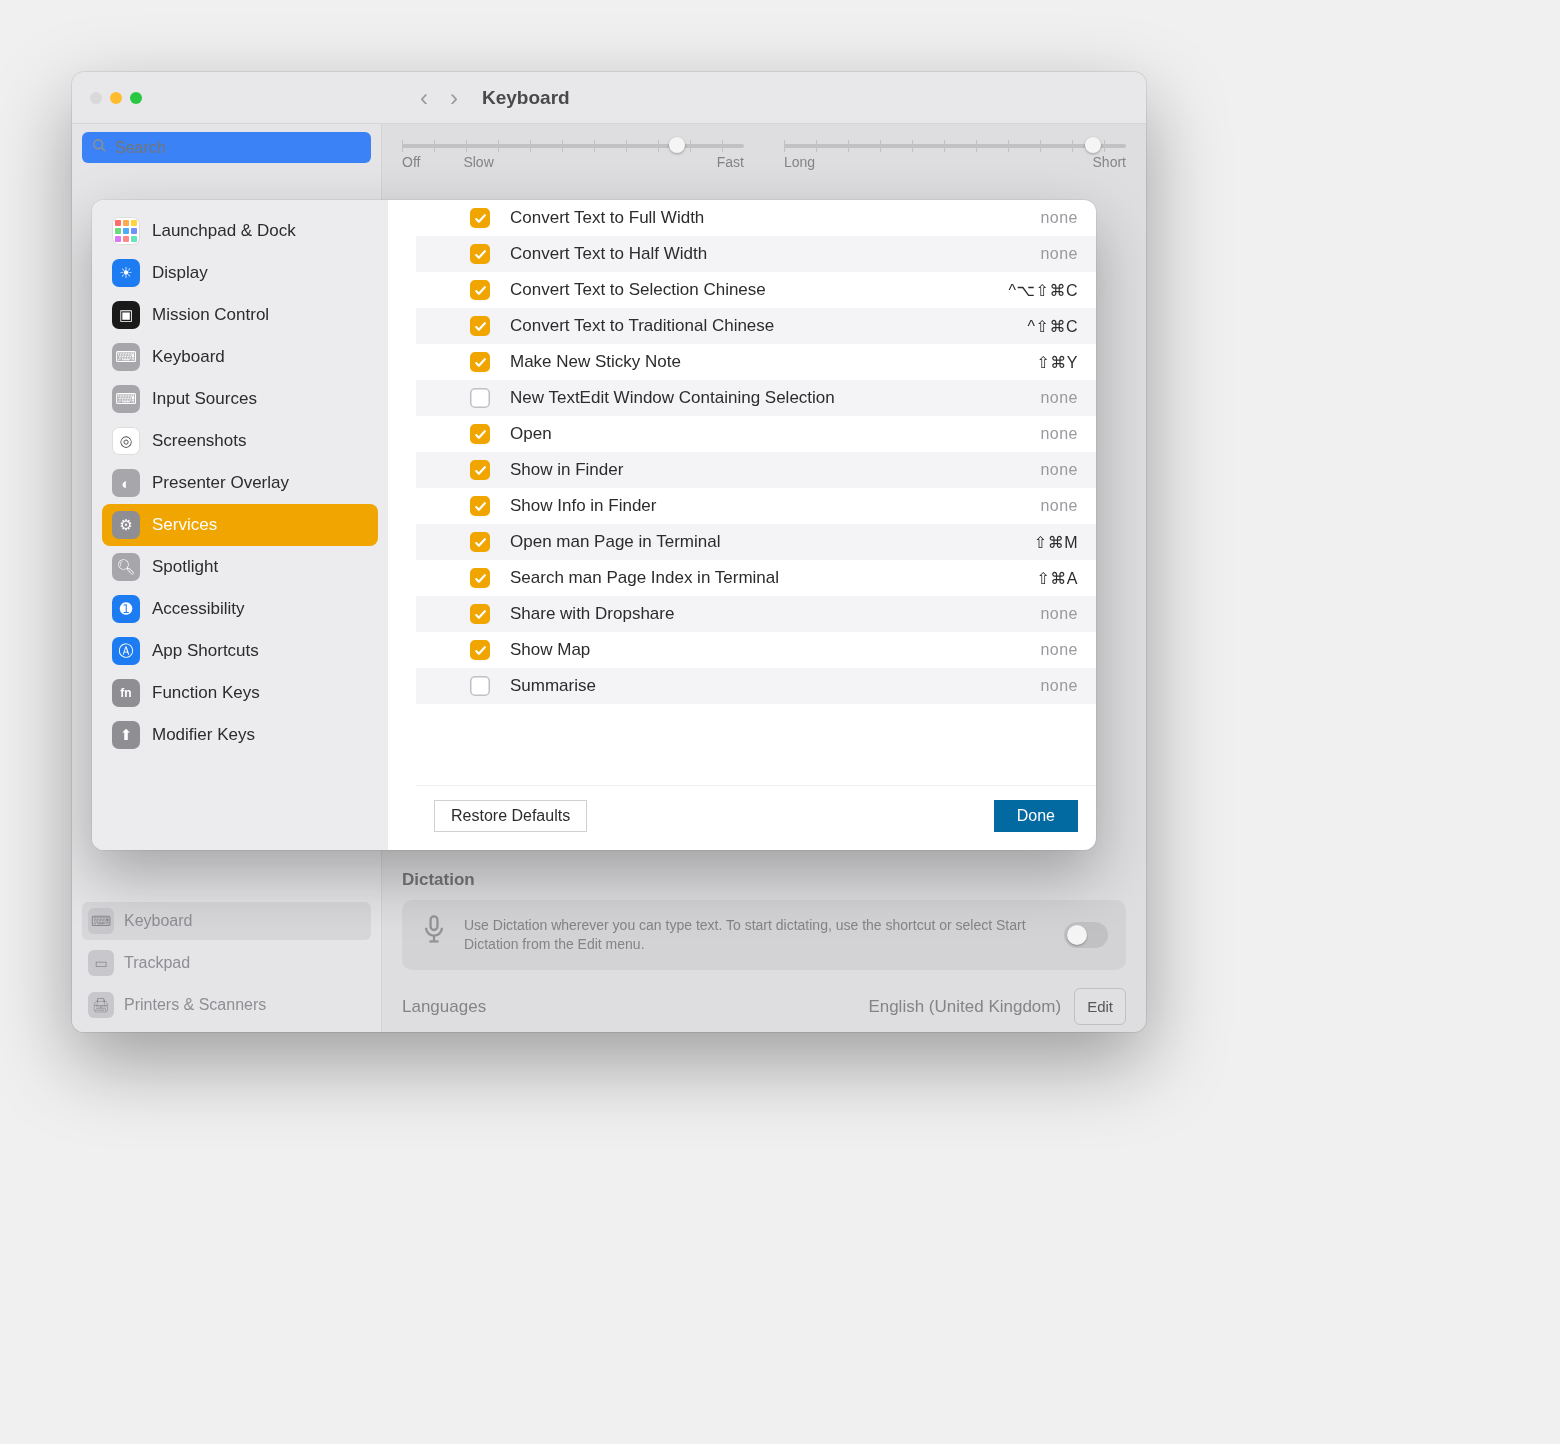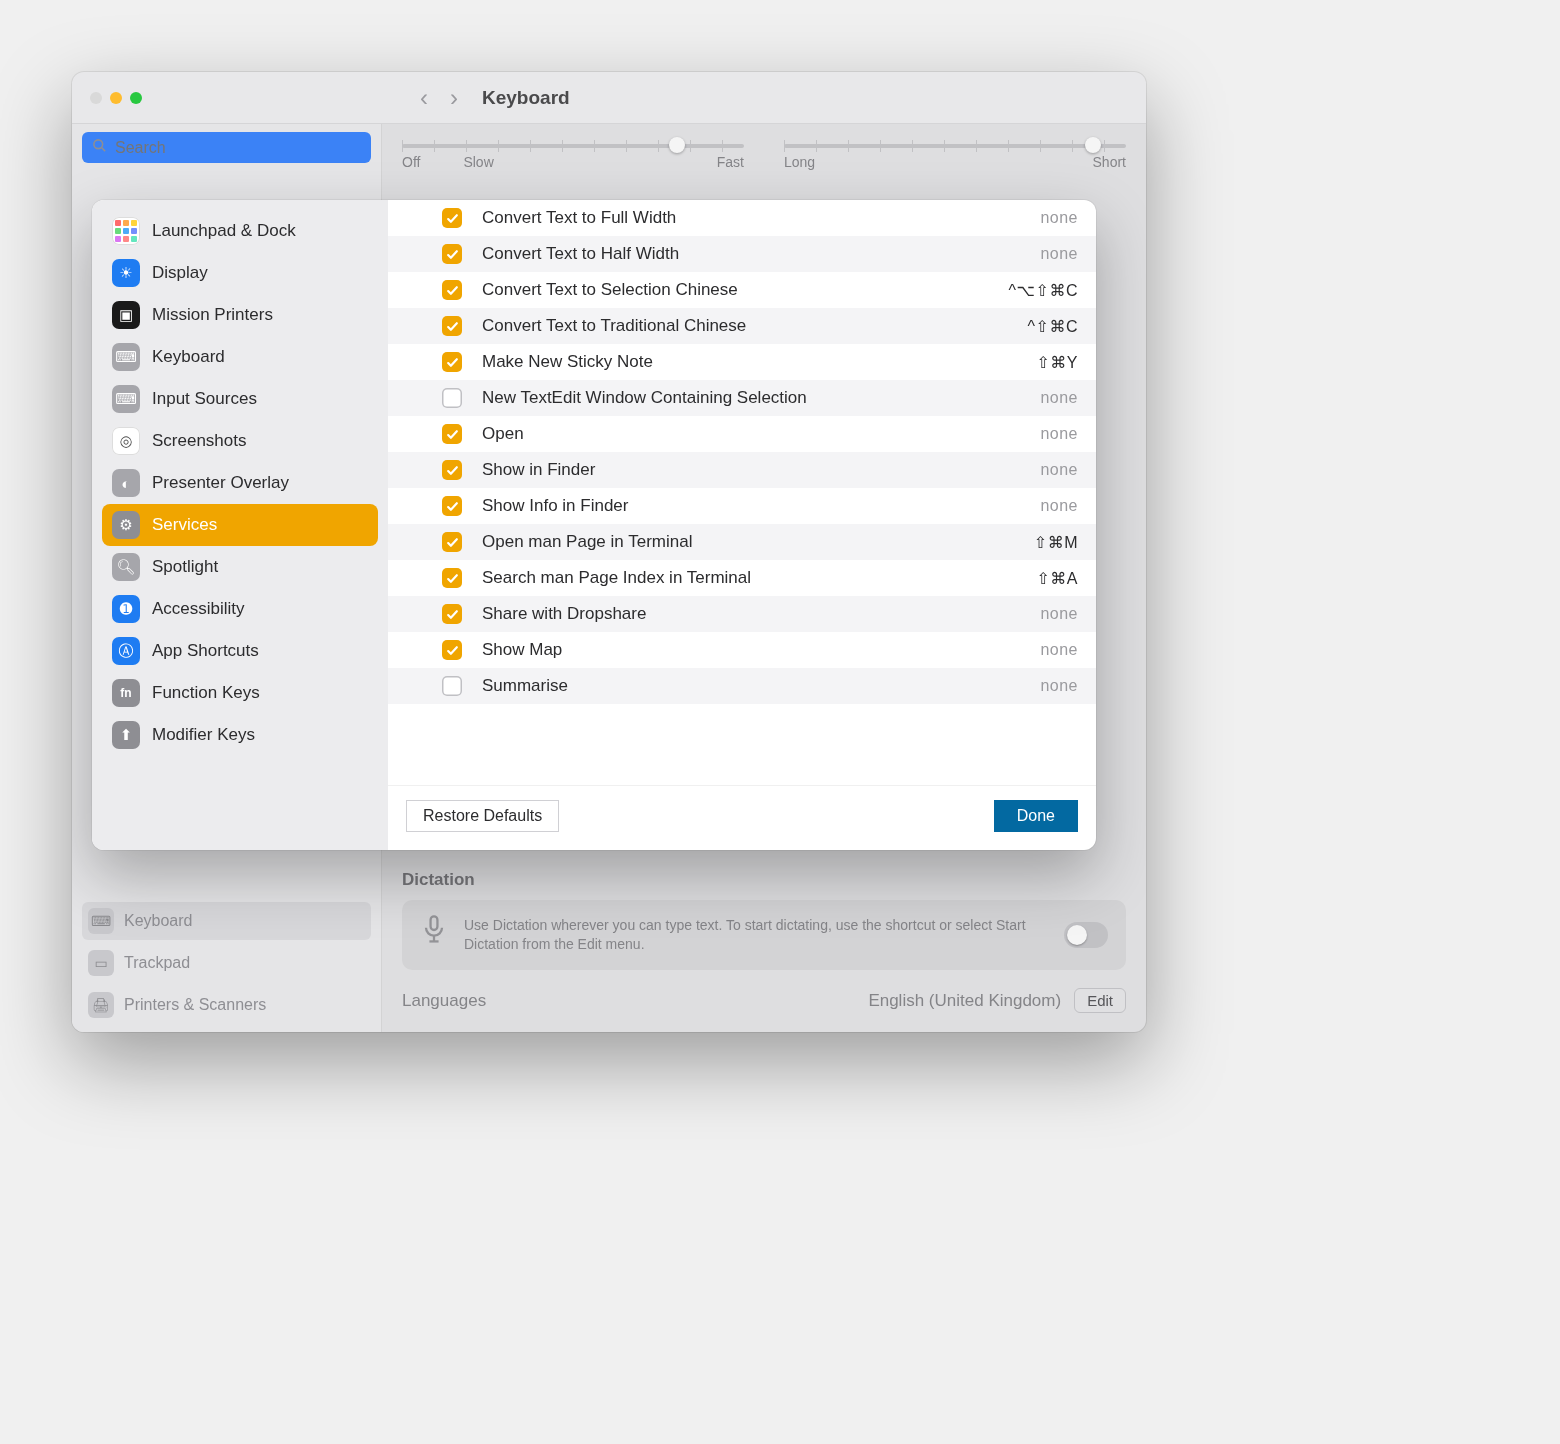--- a/index.html
+++ b/index.html
@@ -44,27 +44,27 @@
       background-image: repeating-linear-gradient(to right, #c9c9cd 0 1px, transparent 1px 32px);}
   .bg-knob { position:absolute; top:-7px; width:16px; height:16px; border-radius:50%; background:#fff; box-shadow:0 1px 3px rgba(0,0,0,0.3);}
   .bg-slider-labels { display:flex; justify-content:space-between; font-size:14px;}
   .bg-dictation { margin-top: 700px; }
   .bg-dictation h4 { color:#7a7a7e; font-size:17px; font-weight:700; margin-bottom:10px;}
   .bg-dictation-box { background:#dcdcde; border-radius:10px; padding:14px 18px; display:flex; align-items:center; gap:16px; color:#8a8a8e; font-size:14px; line-height:1.4;}
   .mic-icon { font-size:28px; color:#9a9a9e; }
   .switch { width:44px; height:26px; background:#c9c9cd; border-radius:13px; position:relative; flex-shrink:0;}
   .switch::after { content:""; position:absolute; left:3px; top:3px; width:20px; height:20px; background:#fff; border-radius:50%; box-shadow:0 1px 2px rgba(0,0,0,0.3);}
   .lang-row { display:flex; justify-content:space-between; align-items:center; margin-top:18px; color:#8a8a8e; font-size:17px;}
-  .editbtn { background:#eaeaec; border:1px solid #c8c8cc; border-radius:6px; padding:3px 12px; font-size:15px; color:#5a5a5e;}
+  .editbtn { background:#eaeaec; border:1px solid #c8c8cc; border-radius:6px; padding:9px 12px; font-size:15px; color:#5a5a5e;}
 
   
   .sheet {
     position:absolute; top:128px; left:20px; width:1004px; height:650px;
     background:#fff; border-radius:12px; box-shadow: 0 25px 60px rgba(0,0,0,0.28), 0 0 0 1px rgba(0,0,0,0.05);
-    display:flex; overflow:hidden;
+    display:flex; overflow:hidden;gap:28px;
   }
   .sheet-sidebar { width:296px; background:#ececee; padding:10px 10px; overflow:auto;}
   .cat-item { display:flex; align-items:center; gap:12px; padding:7px 10px; border-radius:8px; font-size:17px; color:#2c2c2e; cursor:default;}
   .cat-item.selected { background:#f0a500; color:#fff;}
   .cat-item.selected .cat-icon { filter:none; }
   .cat-icon { width:28px; height:28px; border-radius:7px; display:flex; align-items:center; justify-content:center; font-size:15px; flex-shrink:0;}
   .ci-launchpad { background:#fff; box-shadow:inset 0 0 0 1px #ddd;}
   .ci-display   { background:#1e7cf2; color:#fff;}
   .ci-mission   { background:#1a1a1a; color:#fff;}
   .ci-keyboard,.ci-input { background:#a6a6ab; color:#fff;}
@@ -213,21 +213,21 @@
             </div>
           </div>
           <span>Launchpad &amp; Dock</span>
         </div>
         <div class="cat-item">
           <div class="cat-icon ci-display">☀︎</div>
           <span>Display</span>
         </div>
         <div class="cat-item">
           <div class="cat-icon ci-mission">▣</div>
-          <span>Mission Printers</span>
+          <span>Mission Control</span>
         </div>
         <div class="cat-item">
           <div class="cat-icon ci-keyboard">⌨︎</div>
           <span>Keyboard</span>
         </div>
         <div class="cat-item">
           <div class="cat-icon ci-input">⌨︎</div>
           <span>Input Sources</span>
         </div>
         <div class="cat-item">

